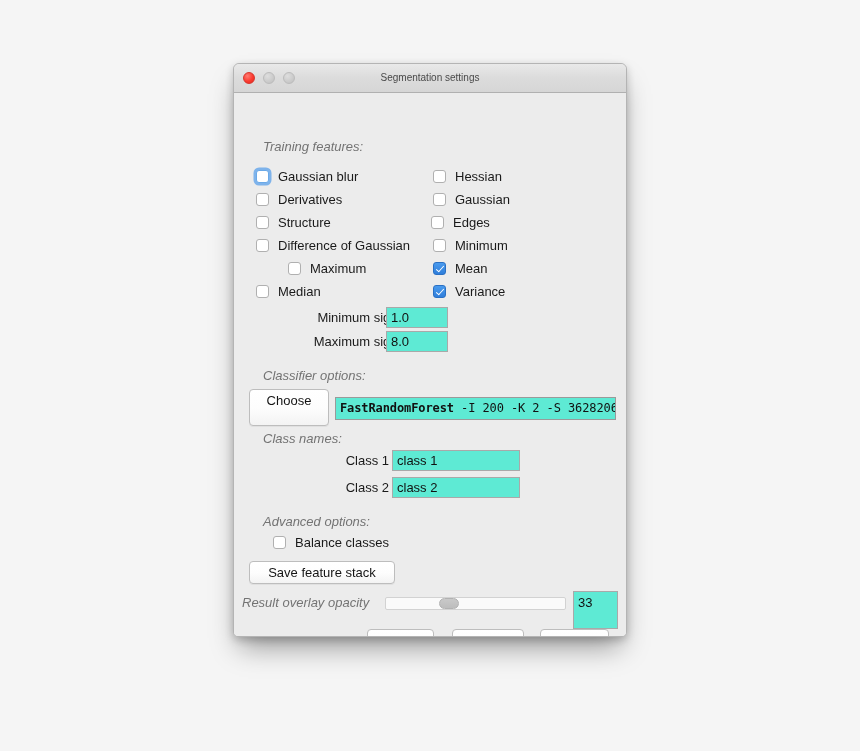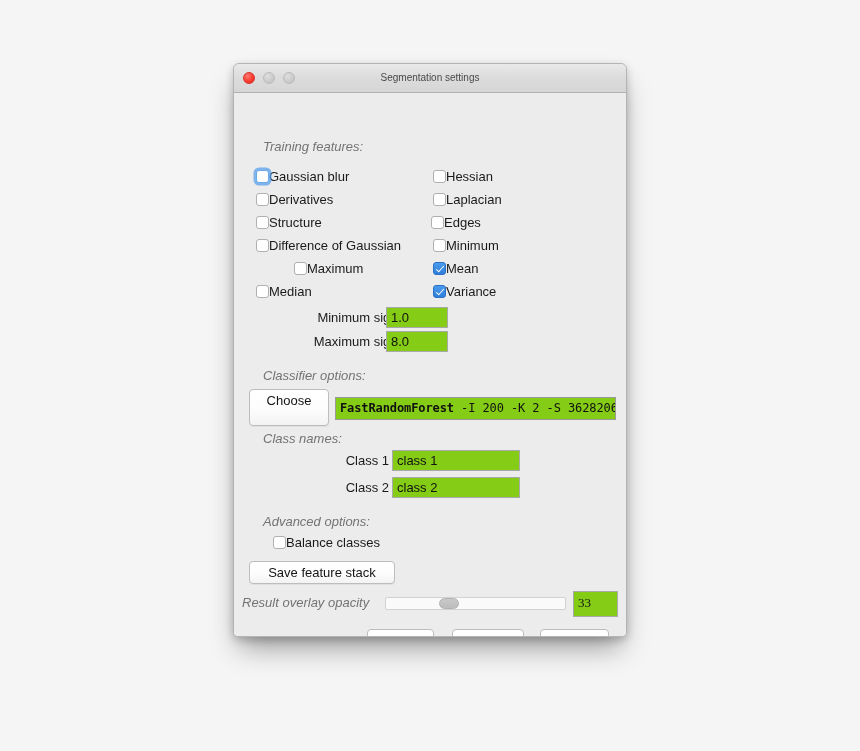--- a/index.html
+++ b/index.html
@@ -86,21 +86,21 @@
     color: #737373;
     white-space: nowrap;
     font-style: italic;
   }
 
   
   .cbrow {
     position: absolute;
     display: flex;
     align-items: center;
-    gap: 0;
+    gap: 9px;
     white-space: nowrap;
   }
   .cbox {
     width: 13px;
     height: 13px;
     border-radius: 3px;
     background: #ffffff;
     border: 1px solid #b0b0b0;
     box-sizing: border-box;
     flex: 0 0 auto;
@@ -123,21 +123,21 @@
   }
   .cbox.focused {
     box-shadow: 0 0 0 2.5px rgba(90,160,235,0.75);
     border-color: #6aa9e8;
   }
   .cblabel { font-size: 13px; color: #1a1a1a; }
 
   
   .field {
     position: absolute;
-    background: #84cc16;
+    background: #5eead4;
     border: 1px solid #a9a9a9;
     box-sizing: border-box;
     font-size: 13px;
     color: #111;
     line-height: 20px;
     padding: 0 4px;
     white-space: nowrap;
     overflow: hidden;
   }
   .field.mono {
@@ -218,36 +218,36 @@
         <span class="cblabel">Derivatives</span>
       </div>
       <div class="cbrow" style="left:22px; top:122px;">
         <span class="cbox"></span>
         <span class="cblabel">Structure</span>
       </div>
       <div class="cbrow" style="left:22px; top:145px;">
         <span class="cbox"></span>
         <span class="cblabel">Difference of Gaussian</span>
       </div>
-      <div class="cbrow" style="left:24px; top:168px;padding-left:36px;">
+      <div class="cbrow" style="left:18px; top:168px;padding-left:36px;">
         <span class="cbox"></span>
         <span class="cblabel">Maximum</span>
       </div>
       <div class="cbrow" style="left:22px; top:191px;">
         <span class="cbox"></span>
         <span class="cblabel">Median</span>
       </div>
 
       <div class="cbrow" style="left:199px; top:76px;">
         <span class="cbox"></span>
         <span class="cblabel">Hessian</span>
       </div>
       <div class="cbrow" style="left:199px; top:99px;">
         <span class="cbox"></span>
-        <span class="cblabel">Laplacian</span>
+        <span class="cblabel">Gaussian</span>
       </div>
       <div class="cbrow" style="left:197px; top:122px;">
         <span class="cbox"></span>
         <span class="cblabel">Edges</span>
       </div>
       <div class="cbrow" style="left:199px; top:145px;">
         <span class="cbox"></span>
         <span class="cblabel">Minimum</span>
       </div>
       <div class="cbrow" style="left:199px; top:168px;">
@@ -286,21 +286,21 @@
         <span class="cblabel">Balance classes</span>
       </div>
 
       <div class="btn" style="left:15px; top:468px; width:146px; height:23px; line-height:21px;">Save feature stack</div>
 
       <div class="section-label abs" style="left:8px; top:502px;">Result overlay opacity</div>
 
       <div class="slider-track" style="left:151px; top:504px; width:181px; height:13px;"></div>
       <div class="slider-thumb" style="left:205px; top:505px;"></div>
 
-      <div class="field" style="left:339px; top:498px; width:45px; height:26px; line-height:21px;font-family:Liberation Serif, serif;">33</div>
+      <div class="field" style="left:339px; top:498px; width:45px; height:38px; line-height:21px;">33</div>
 
       <div class="btn" style="left:133px; top:536px; width:67px; height:23px; line-height:21px;">Help</div>
       <div class="btn" style="left:218px; top:536px; width:72px; height:23px; line-height:21px;">Cancel</div>
       <div class="btn" style="left:306px; top:536px; width:69px; height:23px; line-height:21px;">OK</div>
 
     </div>
   </div>
 </div>
 
 </body></html>

